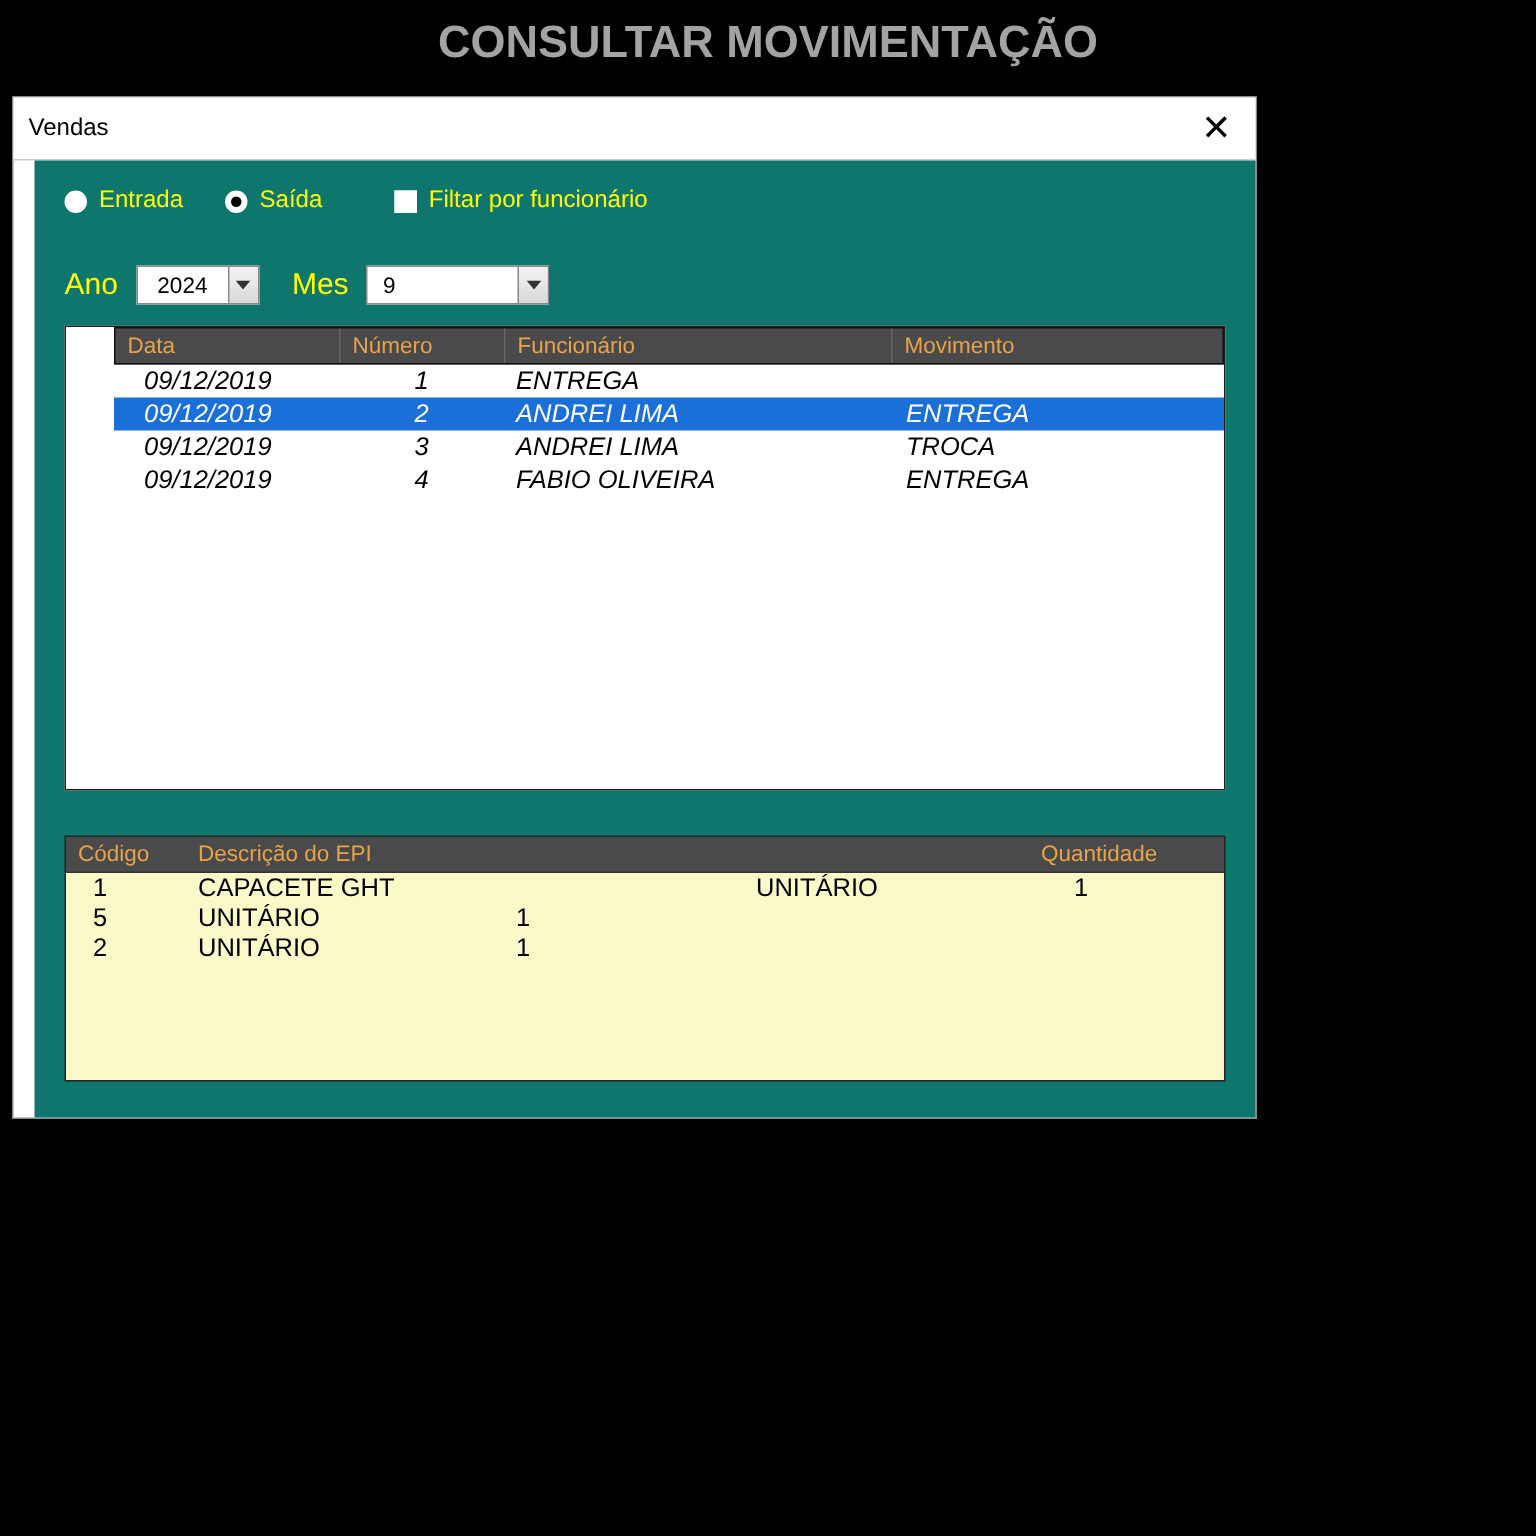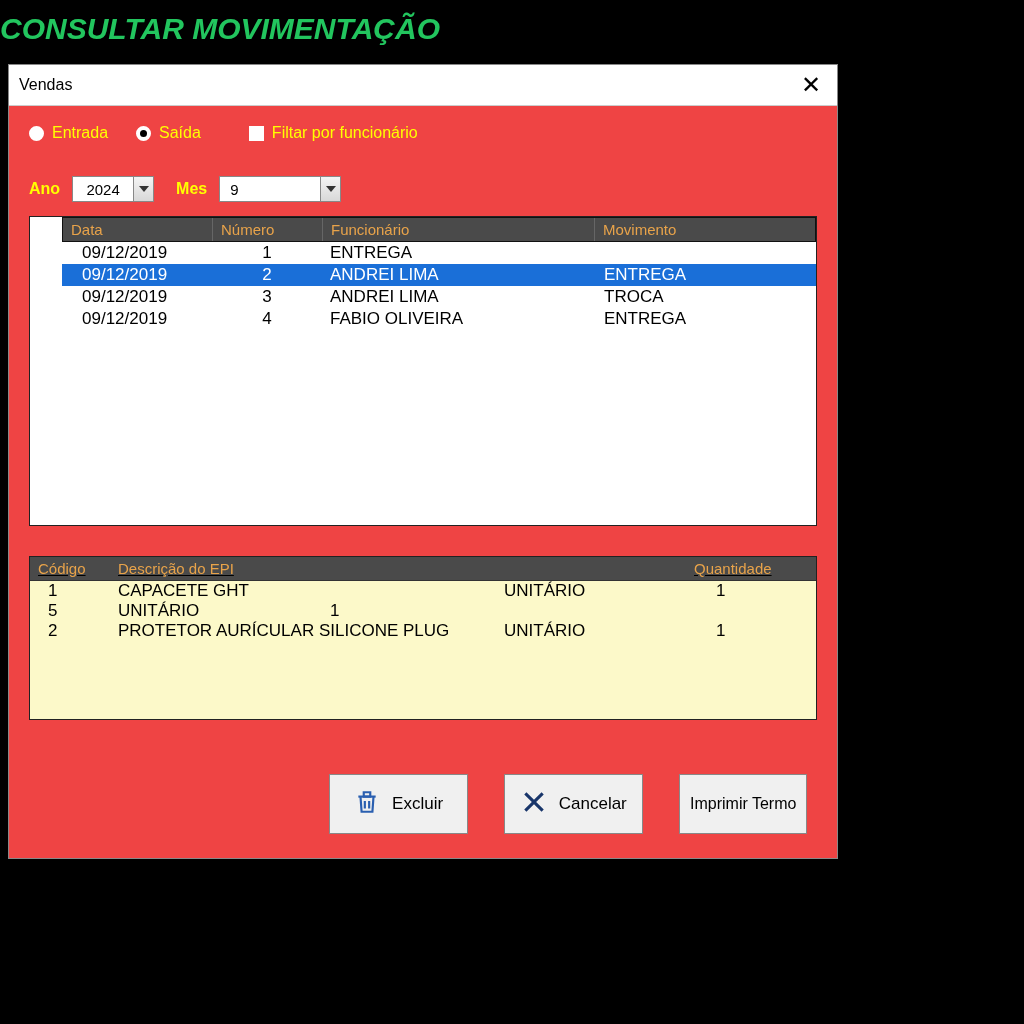--- a/index.html
+++ b/index.html
@@ -5,25 +5,25 @@
   * { box-sizing: border-box; margin: 0; padding: 0; }
   body {
     font-family: "Segoe UI", Tahoma, Arial, sans-serif;
     background: #000;
     width: 1024px;
     height: 1024px;
     overflow: hidden;
   }
   .banner {
     background: #000;
-    color: #22c55e;
+    color: #a3a3a3;
     font-weight: bold;
     font-size: 30px;
+    text-align: center;
     padding: 12px 0 18px 0;
-    font-style: italic;
   }
   .window {
     background: #fff;
     margin: 0 8px;
     border: 1px solid #888;
     width: 830px;
   }
   .titlebar {
     display: flex;
     justify-content: space-between;
@@ -33,22 +33,23 @@
     background: #fff;
     border-bottom: 1px solid #ccc;
   }
   .titlebar .close {
     font-size: 24px;
     font-weight: 300;
     cursor: pointer;
     padding: 0 6px;
   }
   .body {
-    background: #ef4444;
+    background: #0f766e;
     padding: 18px 20px 24px 20px;
+    margin-left: 14px;
   }
   
   .filter-row {
     display: flex;
     align-items: center;
     gap: 28px;
     margin-bottom: 34px;
   }
   .radio-group { display: flex; align-items: center; gap: 8px; cursor: pointer; }
   .radio {
@@ -71,21 +72,21 @@
   .check-group { display: flex; align-items: center; gap: 8px; cursor: pointer; margin-left: 20px;}
   .checkbox {
     width: 15px; height: 15px;
     border: 2px solid #fff;
     background: #fff;
     display: inline-block;
   }
   .check-label { color: #ffff00; font-size: 16px; }
   
   .ym-row { display: flex; align-items: center; gap: 10px; margin-bottom: 14px; }
-  .ym-label { color: #ffff00; font-size: 16px; margin-right: 2px; font-weight: bold; }
+  .ym-label { color: #ffff00; font-size: 20px; margin-right: 2px; }
   .dropdown {
     display: flex;
     align-items: center;
     background: #fff;
     border: 1px solid #888;
     height: 26px;
     font-size: 15px;
     cursor: pointer;
   }
   .dropdown .val { padding: 0 8px; min-width: 60px; text-align: center; }
@@ -118,21 +119,21 @@
     color: #e8a34a;
     font-size: 15px;
     padding: 3px 8px;
     border-right: 1px solid #666;
   }
   .thead .th:last-child { border-right: none; }
   .th-data { width: 150px; }
   .th-num  { width: 110px; text-align: left;}
   .th-func { flex: 1; }
   .th-mov  { width: 220px; }
-  .tbody { flex: 1; overflow: hidden; }
+  .tbody { flex: 1; overflow: hidden; font-style: italic; }
   .row {
     display: flex;
     font-size: 17px;
     padding: 0 0;
     cursor: pointer;
   }
   .row.selected { background: #1a6fd8; color: #fff; }
   .cell { padding: 1px 8px; }
   .c-data { width: 150px; padding-left: 20px;}
   .c-num  { width: 110px; text-align: center;}
@@ -140,21 +141,20 @@
   .c-mov  { width: 220px; }
   
   .detail-wrap {
     margin-top: 30px;
     border: 1px solid #222;
   }
   .dthead {
     display: flex;
     background: #4a4a4a;
     border-bottom: 1px solid #333;
-    text-decoration: underline;
   }
   .dthead .dth {
     color: #e8a34a;
     font-size: 15px;
     padding: 3px 8px;
   }
   .dth-cod  { width: 80px; }
   .dth-desc { flex: 1; }
   .dth-uni  { width: 190px; }
   .dth-qt   { width: 130px; }
@@ -292,46 +292,21 @@
             <div class="dc dc-uni">UNITÁRIO</div>
             <div class="dc dc-qt">1</div>
           </div>
           <div class="drow">
             <div class="dc dc-cod">5</div>
             <div class="dc dc-uni">UNITÁRIO</div>
             <div class="dc dc-qt">1</div>
           </div>
           <div class="drow">
             <div class="dc dc-cod">2</div>
-            <div class="dc dc-desc">PROTETOR AURÍCULAR SILICONE PLUG</div>
             <div class="dc dc-uni">UNITÁRIO</div>
             <div class="dc dc-qt">1</div>
           </div>
         </div>
     </div>
 
-    <div class="btn-row">
-      <div class="btn">
-        <span>
-          <svg viewBox="0 0 24 24" fill="none" stroke="#2a5fb0" stroke-width="2">
-            <path d="M4 7h16"></path>
-              <path d="M9 3h6v4H9z"></path>
-            <path d="M6 7l1 14h10l1-14"></path>
-            <path d="M10 11v7M14 11v7"></path>
-          </svg>
-        </span>
-        <span>Excluir</span>
-      </div>
-      <div class="btn">
-        <span>
-          <svg viewBox="0 0 24 24" fill="#18356a">
-            <path d="M5 3 L12 10 L19 3 L21 5 L14 12 L21 19 L19 21 L12 14 L5 21 L3 19 L10 12 L3 5 Z"></path>
-          </svg>
-        </span>
-        <span>Cancelar</span>
-      </div>
-      <div class="btn print">
-        <span>Imprimir Termo</span>
-      </div>
-    </div>
 
   </div>
 </div>
 
 </body></html>

